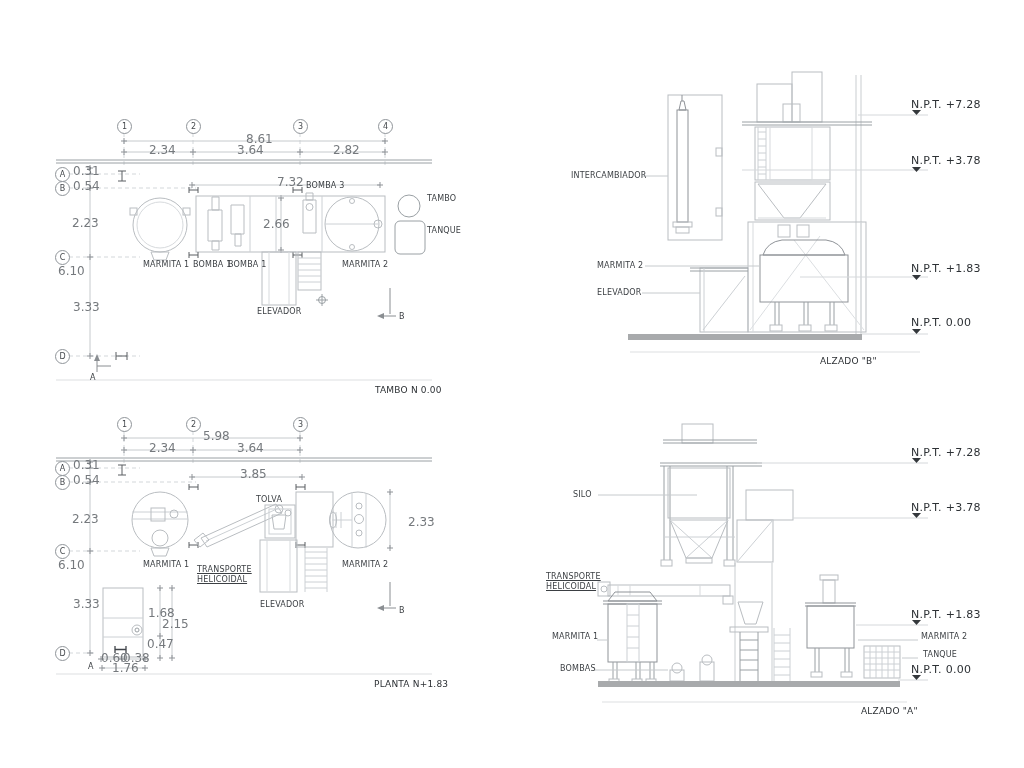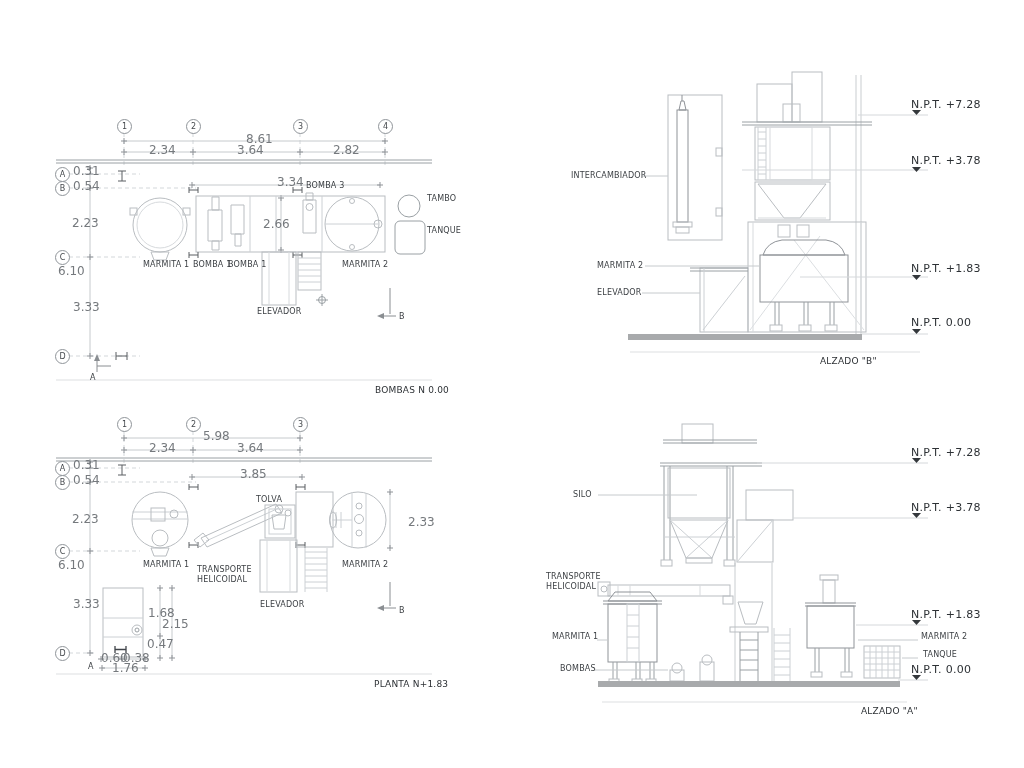--- a/index.html
+++ b/index.html
@@ -6,21 +6,21 @@
   .canvas{position:relative;width:1024px;height:768px;background:#ffffff;overflow:hidden;
           font-family:"DejaVu Sans","Liberation Sans",sans-serif;}
   svg.lw{position:absolute;left:0;top:0;}
   .t{position:absolute;white-space:nowrap;color:#3b3f43;}
   .lbl{font-size:8px;letter-spacing:.2px;}
   .dim{font-size:12px;color:#75797d;}
   .npt{font-size:11px;color:#2d3135;letter-spacing:.3px;}
   .ttl{font-size:9px;color:#2d3135;letter-spacing:.2px;}
   .bub{position:absolute;width:13px;height:13px;border:1px solid #90959a;border-radius:50%;
        font-size:8px;line-height:13px;text-align:center;color:#44484c;background:#fff;}
-  .wrap{white-space:normal;width:66px;line-height:1.3;}
+  .wrap{white-space:normal;width:66px;line-height:1.3;text-decoration:underline;}
 </style>
 </head>
 <body>
 
 <div class="canvas">
 
 <svg class="lw" width="1024" height="768" viewBox="0 0 1024 768" fill="none" stroke="#b9bdc1" stroke-width="1">
 
   <g>
     <path d="M124 133V166M193 133V166M300 133V166M385 133V166" stroke="#d3d7da" stroke-dasharray="4 3"></path>
@@ -260,38 +260,38 @@
 <div class="bub" style="left:293px;top:119px">3</div>
 <div class="bub" style="left:378px;top:119px">4</div>
 <div class="bub" style="left:55px;top:167px">A</div>
 <div class="bub" style="left:55px;top:181px">B</div>
 <div class="bub" style="left:55px;top:250px">C</div>
 <div class="bub" style="left:55px;top:349px">D</div>
 <span class="t dim" style="left:246px;top:132px">8.61</span>
 <span class="t dim" style="left:149px;top:143px">2.34</span>
 <span class="t dim" style="left:237px;top:143px">3.64</span>
 <span class="t dim" style="left:333px;top:143px">2.82</span>
-<span class="t dim" style="left:277px;top:175px">3.34</span>
+<span class="t dim" style="left:277px;top:175px">7.32</span>
 <span class="t dim" style="left:263px;top:217px">2.66</span>
 <span class="t dim" style="left:73px;top:164px">0.31</span>
 <span class="t dim" style="left:73px;top:179px">0.54</span>
 <span class="t dim" style="left:72px;top:216px">2.23</span>
 <span class="t dim" style="left:58px;top:264px">6.10</span>
 <span class="t dim" style="left:73px;top:300px">3.33</span>
 <span class="t lbl" style="left:143px;top:260px">MARMITA 1</span>
 <span class="t lbl" style="left:193px;top:260px">BOMBA 1</span>
 <span class="t lbl" style="left:228px;top:260px">BOMBA 1</span>
 <span class="t lbl" style="left:306px;top:181px">BOMBA 3</span>
 <span class="t lbl" style="left:342px;top:260px">MARMITA 2</span>
 <span class="t lbl" style="left:427px;top:194px">TAMBO</span>
 <span class="t lbl" style="left:427px;top:226px">TANQUE</span>
 <span class="t lbl" style="left:257px;top:307px">ELEVADOR</span>
 <span class="t lbl" style="left:90px;top:373px">A</span>
 <span class="t lbl" style="left:399px;top:312px">B</span>
-<span class="t ttl" style="left:375px;top:385px">BOMBAS N 0.00</span>
+<span class="t ttl" style="left:375px;top:385px">TAMBO N 0.00</span>
 
 <div class="bub" style="left:117px;top:417px">1</div>
 <div class="bub" style="left:186px;top:417px">2</div>
 <div class="bub" style="left:293px;top:417px">3</div>
 <div class="bub" style="left:55px;top:461px">A</div>
 <div class="bub" style="left:55px;top:475px">B</div>
 <div class="bub" style="left:55px;top:544px">C</div>
 <div class="bub" style="left:55px;top:646px">D</div>
 <span class="t dim" style="left:203px;top:429px">5.98</span>
 <span class="t dim" style="left:149px;top:441px">2.34</span>

